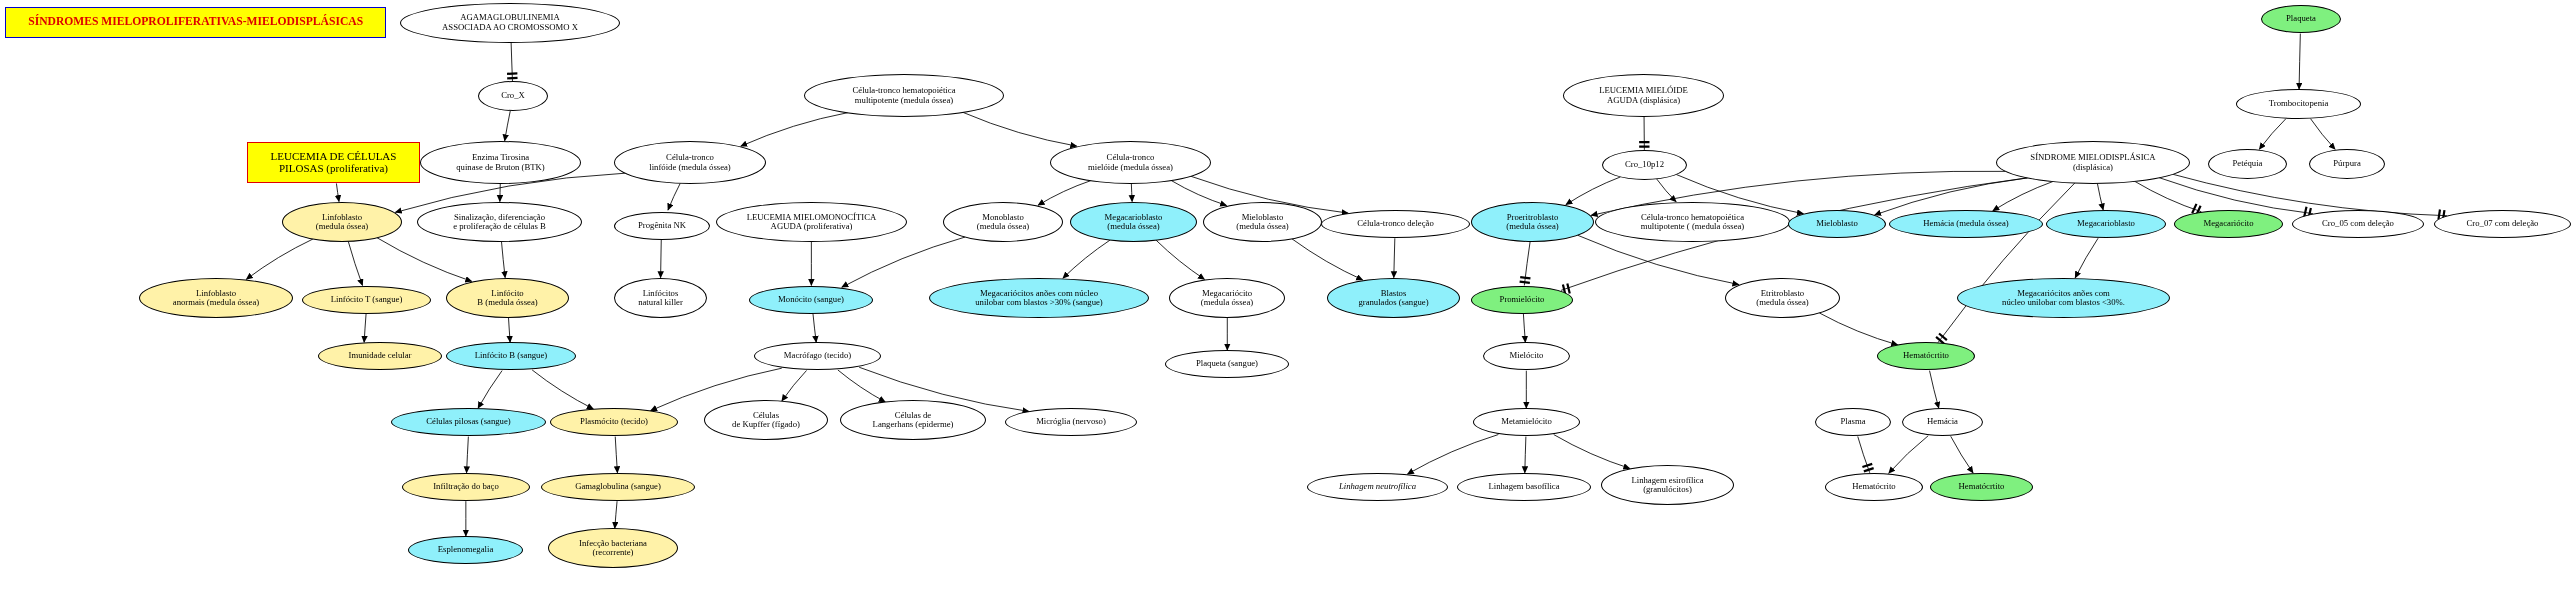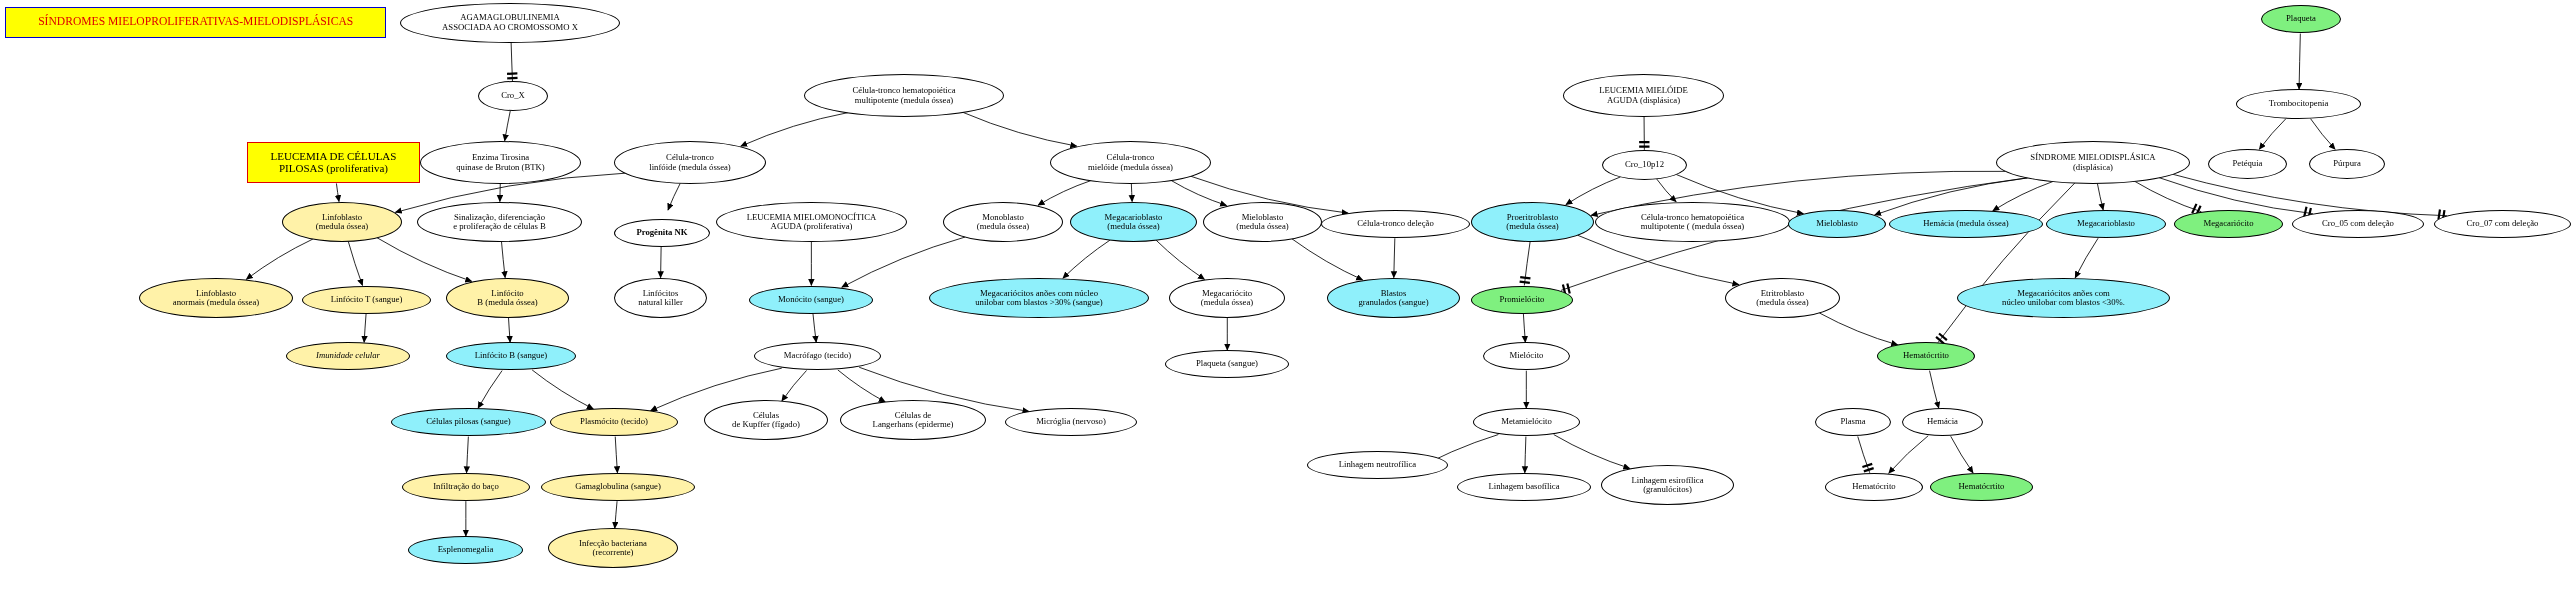--- a/index.html
+++ b/index.html
@@ -103,21 +103,21 @@
         <path d="M2883.4153411181414,723.2111720910959 L2898.6093995037854,718.1971328238335 M2885.6089832975686,729.858572634815 L2900.8030416832125,724.8445333675526"></path>
         <path d="M3394.0028208223434,330.1975781610228 L3400.6549769866283,315.64598655164997 M3400.369142151444,333.1078964828974 L3407.021298315729,318.55630487352454"></path>
         <path d="M3567.385278683852,335.8724372374534 L3571.032963058819,320.29378521936707 M3574.200938941765,337.4682991515013 L3577.848623316732,321.88964713341494"></path>
         <path d="M3775.3050652654238,340.14684835442915 L3777.700473010882,324.3271763687969 M3782.2261717591377,341.19483924306724 L3784.621579504596,325.375167257435"></path>
         <path d="M2426.5023503273546,439.0049638859967 L2430.2543029544036,454.55883322723713 M2419.697532490562,440.6464431603306 L2423.449485117611,456.20031250157103"></path>
         <path d="M3002.0376254544803,516.3300443600498 L3014.1857310923247,526.7427063353454 M2997.4820858402886,521.6448405766068 L3009.630191478133,532.0575025519024"></path>
       </g>
   </svg>
 
   <div id="node-layer">
-      <div class="node boxnode blue-b txt-red" style="left: 5.2px; top: 6.5px; width: 381px; height: 31px; font-size: 11.6px;">
+      <div class="node boxnode blue-b txt-red" style="left: 5.2px; top: 6.5px; width: 381px; height: 31px; font-size: 11.6px; font-weight: bold;">
         <span class="lbl">SÍNDROMES MIELOPROLIFERATIVAS-MIELODISPLÁSICAS</span>
       </div>
       <div class="node boxnode red-b" style="left: 247px; top: 142px; width: 173px; height: 41px; font-size: 11px;">
         <span class="lbl">LEUCEMIA DE CÉLULAS<br>PILOSAS (proliferativa)</span>
       </div>
       <div class="node ell " style="left: 400px; top: 2.6px; width: 220px; height: 40px; font-size: 8.7px;">
         <span class="lbl">AGAMAGLOBULINEMIA<br>ASSOCIADA AO CROMOSSOMO X</span>
       </div>
       <div class="node ell " style="left: 478px; top: 81px; width: 70px; height: 30px; font-size: 8.7px;">
         <span class="lbl">Cro_X</span>
@@ -154,21 +154,21 @@
       </div>
       <div class="node ell " style="left: 2309px; top: 149px; width: 76px; height: 30px; font-size: 8.7px;">
         <span class="lbl">Púrpura</span>
       </div>
       <div class="node ell yellow" style="left: 282px; top: 202px; width: 120px; height: 40px; font-size: 8.7px;">
         <span class="lbl">Linfoblasto<br>(medula óssea)</span>
       </div>
       <div class="node ell " style="left: 417px; top: 202px; width: 165px; height: 40px; font-size: 8.7px;">
         <span class="lbl">Sinalização, diferenciação<br>e proliferação de células B</span>
       </div>
-      <div class="node ell " style="left: 614px; top: 219px; width: 96px; height: 28px; font-size: 8.7px; font-weight: bold;">
+      <div class="node ell " style="left: 614px; top: 212px; width: 96px; height: 28px; font-size: 8.7px;">
         <span class="lbl">Progênita NK</span>
       </div>
       <div class="node ell " style="left: 716px; top: 202px; width: 191px; height: 40px; font-size: 8.7px;">
         <span class="lbl">LEUCEMIA MIELOMONOCÍTICA<br>AGUDA (proliferativa)</span>
       </div>
       <div class="node ell " style="left: 943px; top: 202px; width: 120px; height: 40px; font-size: 8.7px;">
         <span class="lbl">Monoblasto<br>(medula óssea)</span>
       </div>
       <div class="node ell cyan" style="left: 1070px; top: 202px; width: 127px; height: 40px; font-size: 8.7px;">
         <span class="lbl">Megacarioblasto<br>(medula óssea)</span>
@@ -229,21 +229,21 @@
       </div>
       <div class="node ell green" style="left: 1471px; top: 286px; width: 102px; height: 28px; font-size: 8.7px;">
         <span class="lbl">Promielócito</span>
       </div>
       <div class="node ell " style="left: 1725px; top: 278px; width: 115px; height: 40px; font-size: 8.7px;">
         <span class="lbl">Etritroblasto<br>(medula óssea)</span>
       </div>
       <div class="node ell cyan" style="left: 1957px; top: 278px; width: 213px; height: 40px; font-size: 8.7px;">
         <span class="lbl">Megacariócitos anões com<br>núcleo unilobar com blastos &lt;30%.</span>
       </div>
-      <div class="node ell yellow" style="left: 286px; top: 342px; width: 124px; height: 28px; font-size: 8.7px; font-style: italic;">
+      <div class="node ell yellow" style="left: 318px; top: 342px; width: 124px; height: 28px; font-size: 8.7px;">
         <span class="lbl">Imunidade celular</span>
       </div>
       <div class="node ell cyan" style="left: 446px; top: 342px; width: 130px; height: 28px; font-size: 8.7px; justify-content: center;">
         <span class="lbl">Linfócito B (sangue)</span>
       </div>
       <div class="node ell " style="left: 754px; top: 342px; width: 127px; height: 28px; font-size: 8.7px;">
         <span class="lbl">Macrófago (tecido)</span>
       </div>
       <div class="node ell " style="left: 1483px; top: 342px; width: 87px; height: 28px; font-size: 8.7px;">
         <span class="lbl">Mielócito</span>
@@ -277,21 +277,21 @@
       </div>
       <div class="node ell " style="left: 1902px; top: 408px; width: 81px; height: 28px; font-size: 8.7px;">
         <span class="lbl">Hemácia</span>
       </div>
       <div class="node ell yellow" style="left: 402px; top: 473px; width: 128px; height: 28px; font-size: 8.7px;">
         <span class="lbl">Infiltração do baço</span>
       </div>
       <div class="node ell yellow" style="left: 541px; top: 473px; width: 154px; height: 28px; font-size: 8.7px;">
         <span class="lbl">Gamaglobulina (sangue)</span>
       </div>
-      <div class="node ell " style="left: 1307px; top: 451px; width: 141px; height: 28px; font-size: 8.7px;">
+      <div class="node ell " style="left: 1307px; top: 473px; width: 141px; height: 28px; font-size: 8.7px; font-style: italic;">
         <span class="lbl">Linhagem neutrofílica</span>
       </div>
       <div class="node ell " style="left: 1457px; top: 473px; width: 134px; height: 28px; font-size: 8.7px;">
         <span class="lbl">Linhagem basofílica</span>
       </div>
       <div class="node ell " style="left: 1601px; top: 465px; width: 133px; height: 40px; font-size: 8.7px;">
         <span class="lbl">Linhagem esirofílica<br>(granulócitos)</span>
       </div>
       <div class="node ell " style="left: 1825px; top: 473px; width: 98px; height: 28px; font-size: 8.7px;">
         <span class="lbl">Hematócrito</span>

